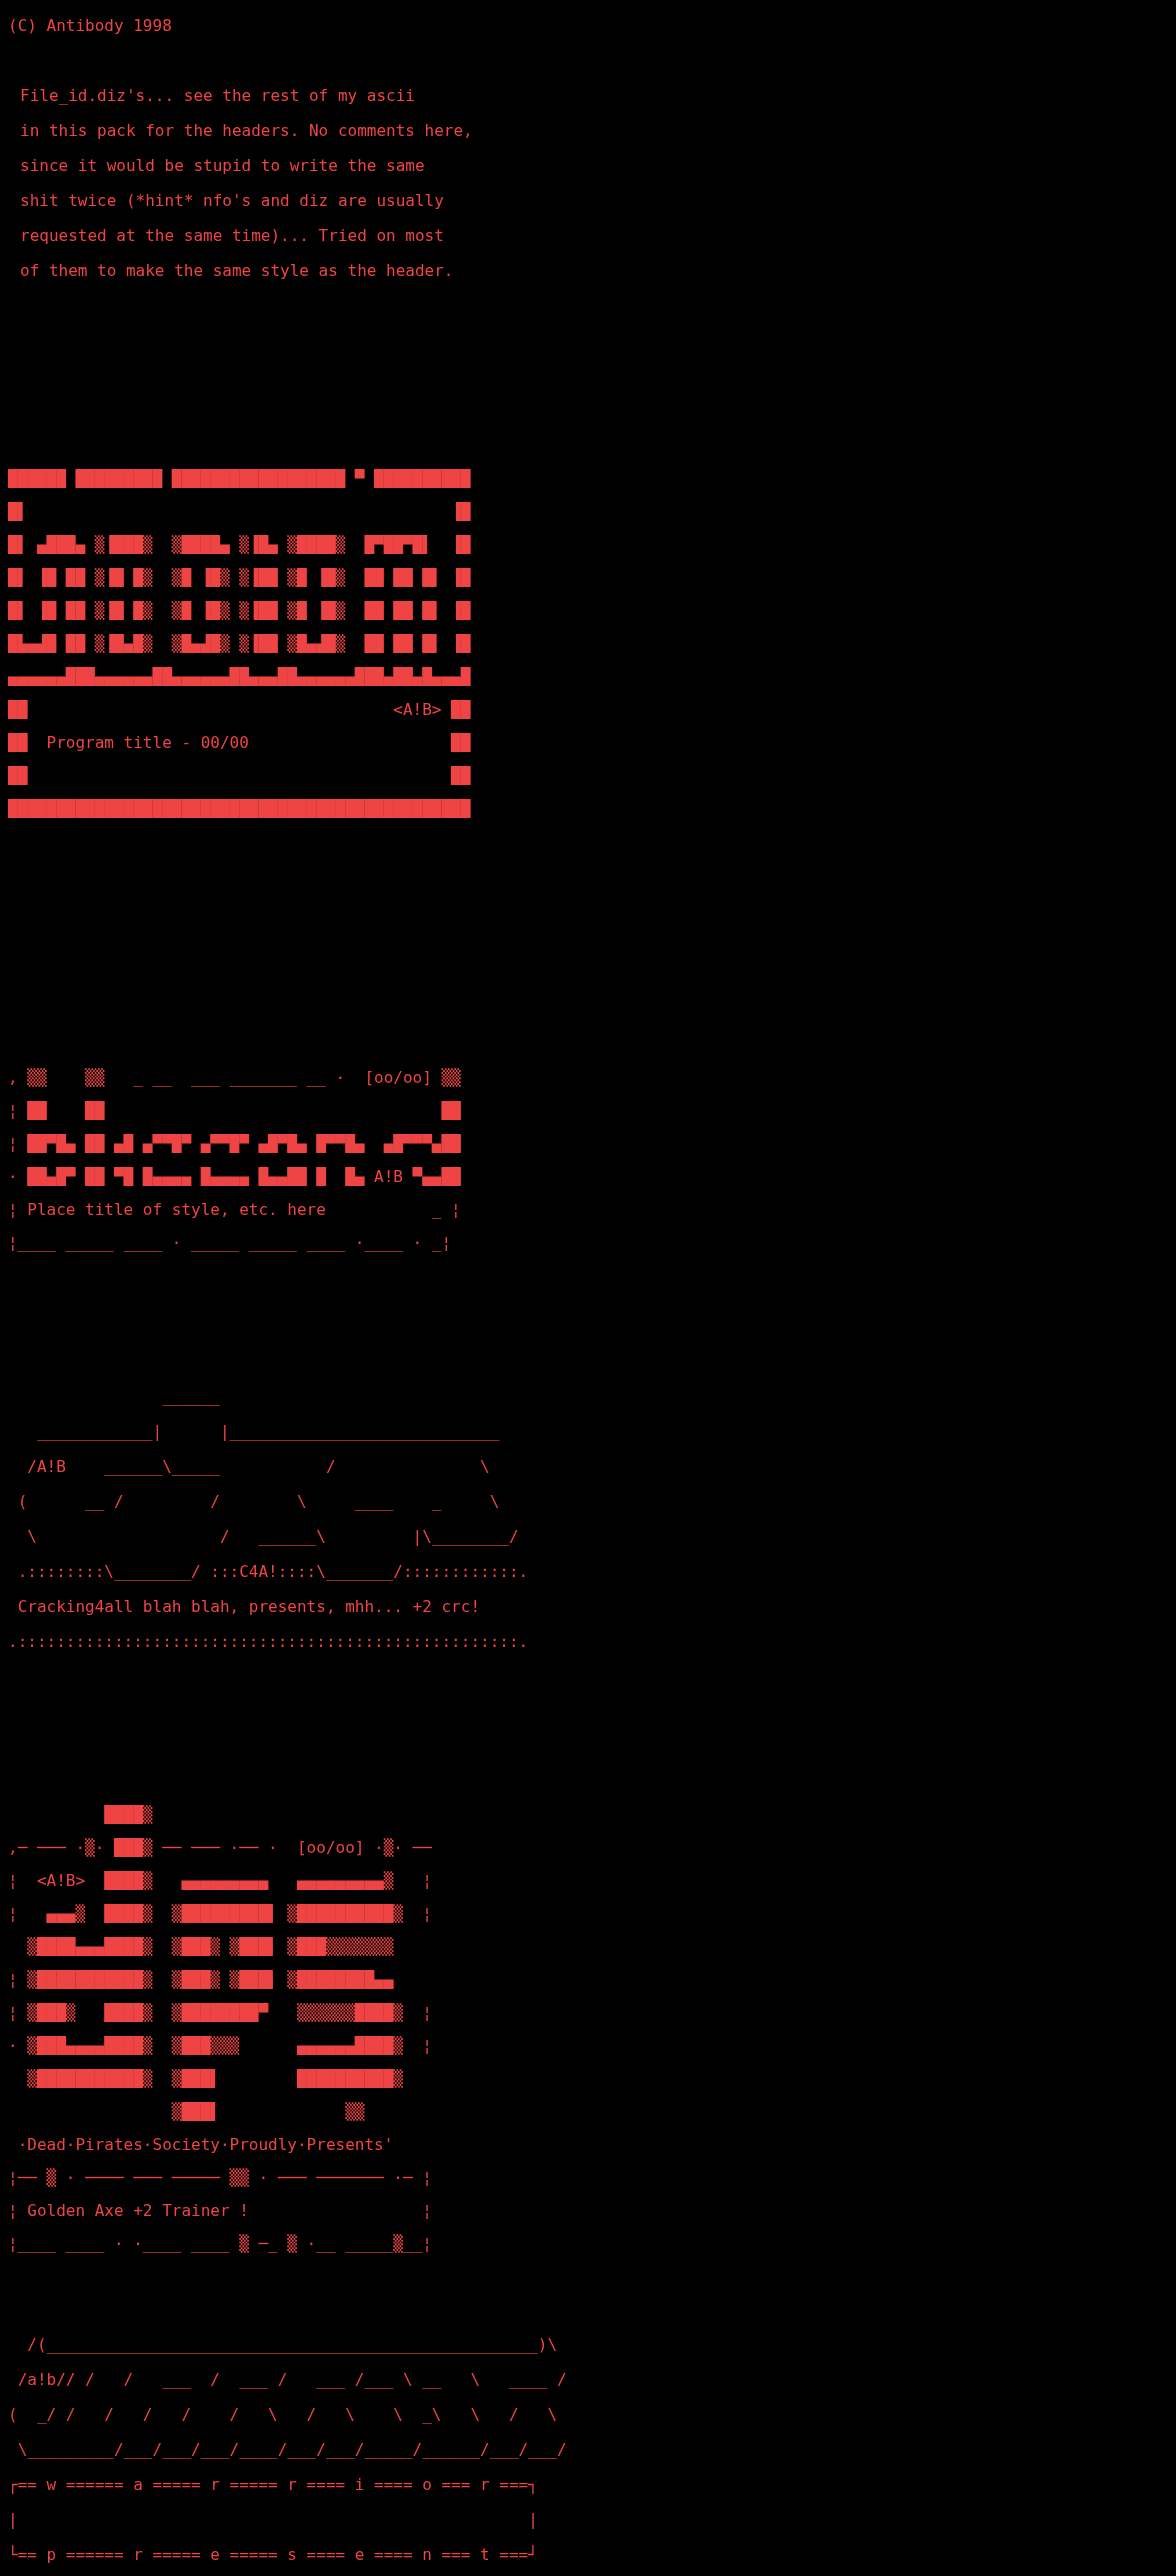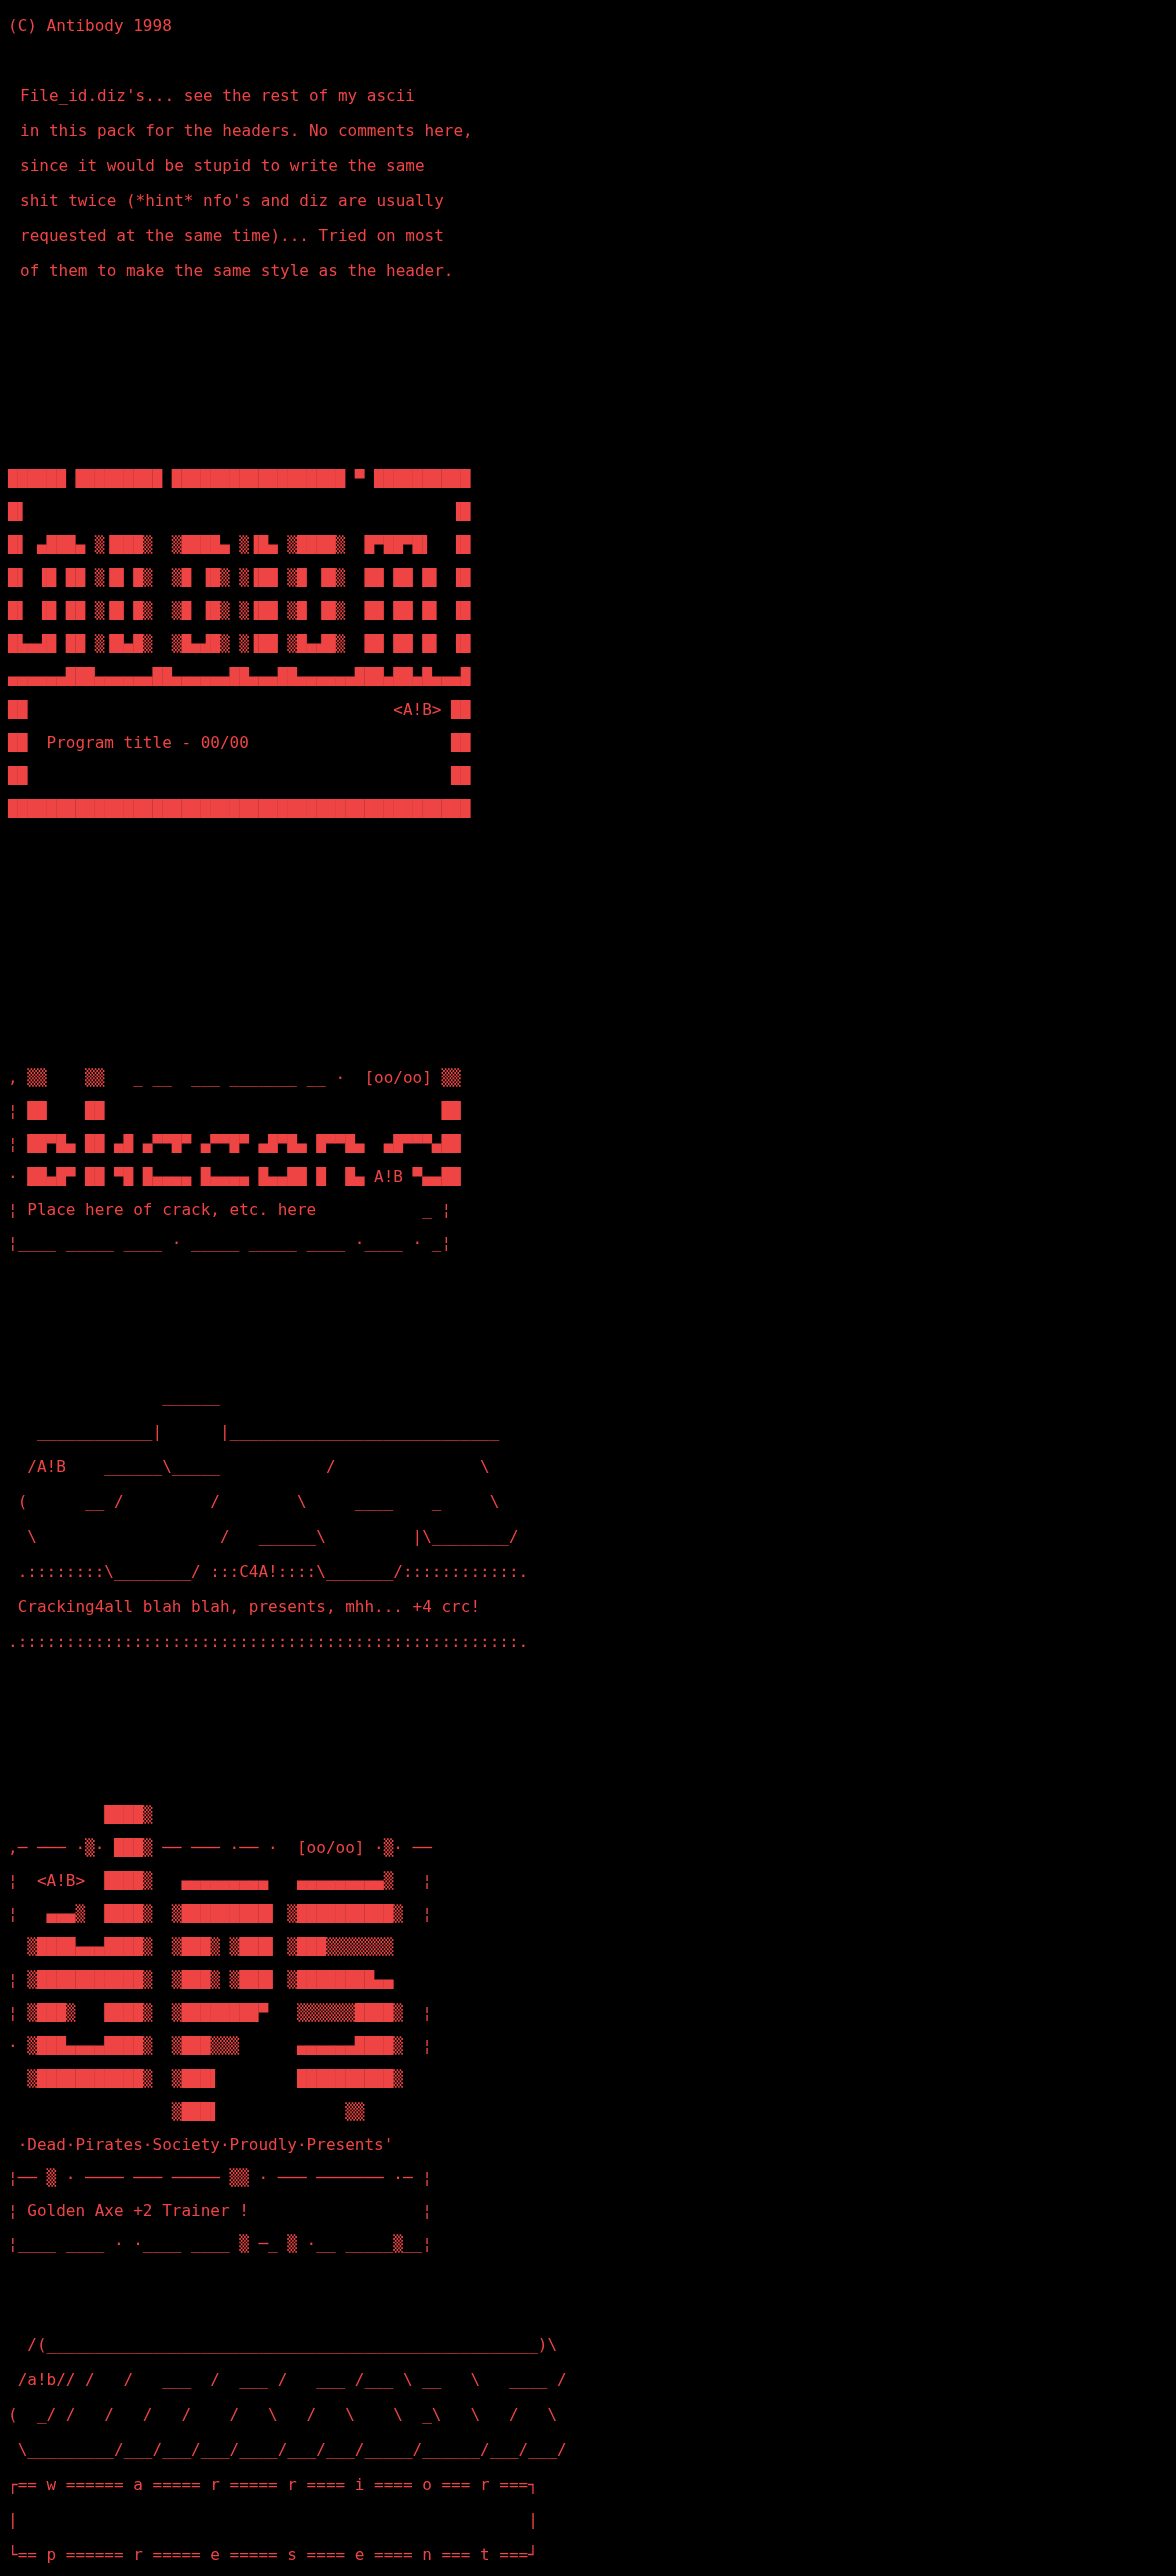--- a/index.html
+++ b/index.html
@@ -50,30 +50,30 @@
 ▄▄▄▄▄▄███▄▄▄▄▄▄██▄▄▄▄▄▄██▄▄▄██▄▄▄▄▄▄███▄██▄█▄▄▄█
 ██                                      &lt;A!B&gt; ██
 ██  Program title - 00/00                     ██
 ██                                            ██
 ████████████████████████████████████████████████</pre>
 
 <pre id="logo-blizzard" class="blockart">, ▒▒    ▒▒   _ __  ___ _______ __ ·  [oo/oo] ▒▒
 ¦ ██    ██                                   ██
 ¦ ██▀█▄ ██ ▄█ ▄▀▀█▀ ▄▀▀█▀ ▄█▀█▄ █▀▀█▄  ▄█▀▀▀▄██
 · ██▄█▀ ██ ▀█ █▄▄▄▄ █▄▄▄▄ █▄▄██ █  █▄ A!B ▀▄▄██
-¦ Place here of crack, etc. here           _ ¦
+¦ Place title of style, etc. here           _ ¦
 ¦____ _____ ____ · _____ _____ ____ ·____ · _¦</pre>
 
 <pre id="logo-c4a">                ______
    ____________|      |____________________________
   /A!B    ______\_____           /               \
  (      __ /         /        \     ____    _     \
   \                   /   ______\         |\________/
  .::::::::\________/ :::C4A!::::\_______/::::::::::::.
- Cracking4all blah blah, presents, mhh... +4 crc!
+ Cracking4all blah blah, presents, mhh... +2 crc!
 .::::::::::::::::::::::::::::::::::::::::::::::::::::.</pre>
 
 <pre id="logo-dps" class="blockart">          ████▒
 ,─ ─── ·▒· ███▒ ── ─── ·── ·  [oo/oo] ·▒· ──
 ¦  &lt;A!B&gt;  ████▒   ▄▄▄▄▄▄▄▄▄   ▄▄▄▄▄▄▄▄▄▒   ¦
 ¦   ▄▄▄▒  ████▒  ▒█████████▌ ▒██████████▒  ¦
   ▒████▄▄▄████▒  ▒███▒ ▒███▌ ▒███▒▒▒▒▒▒▒   
 ¦ ▒███████████▒  ▒███▒ ▒███▌ ▒████████▄▄   
 ¦ ▒███▒   ████▒  ▒████████▀   ▒▒▒▒▒▒████▒  ¦
 · ▒███▄▄▄▄████▒  ▒███▒▒▒      ▄▄▄▄▄▄████▒  ¦

